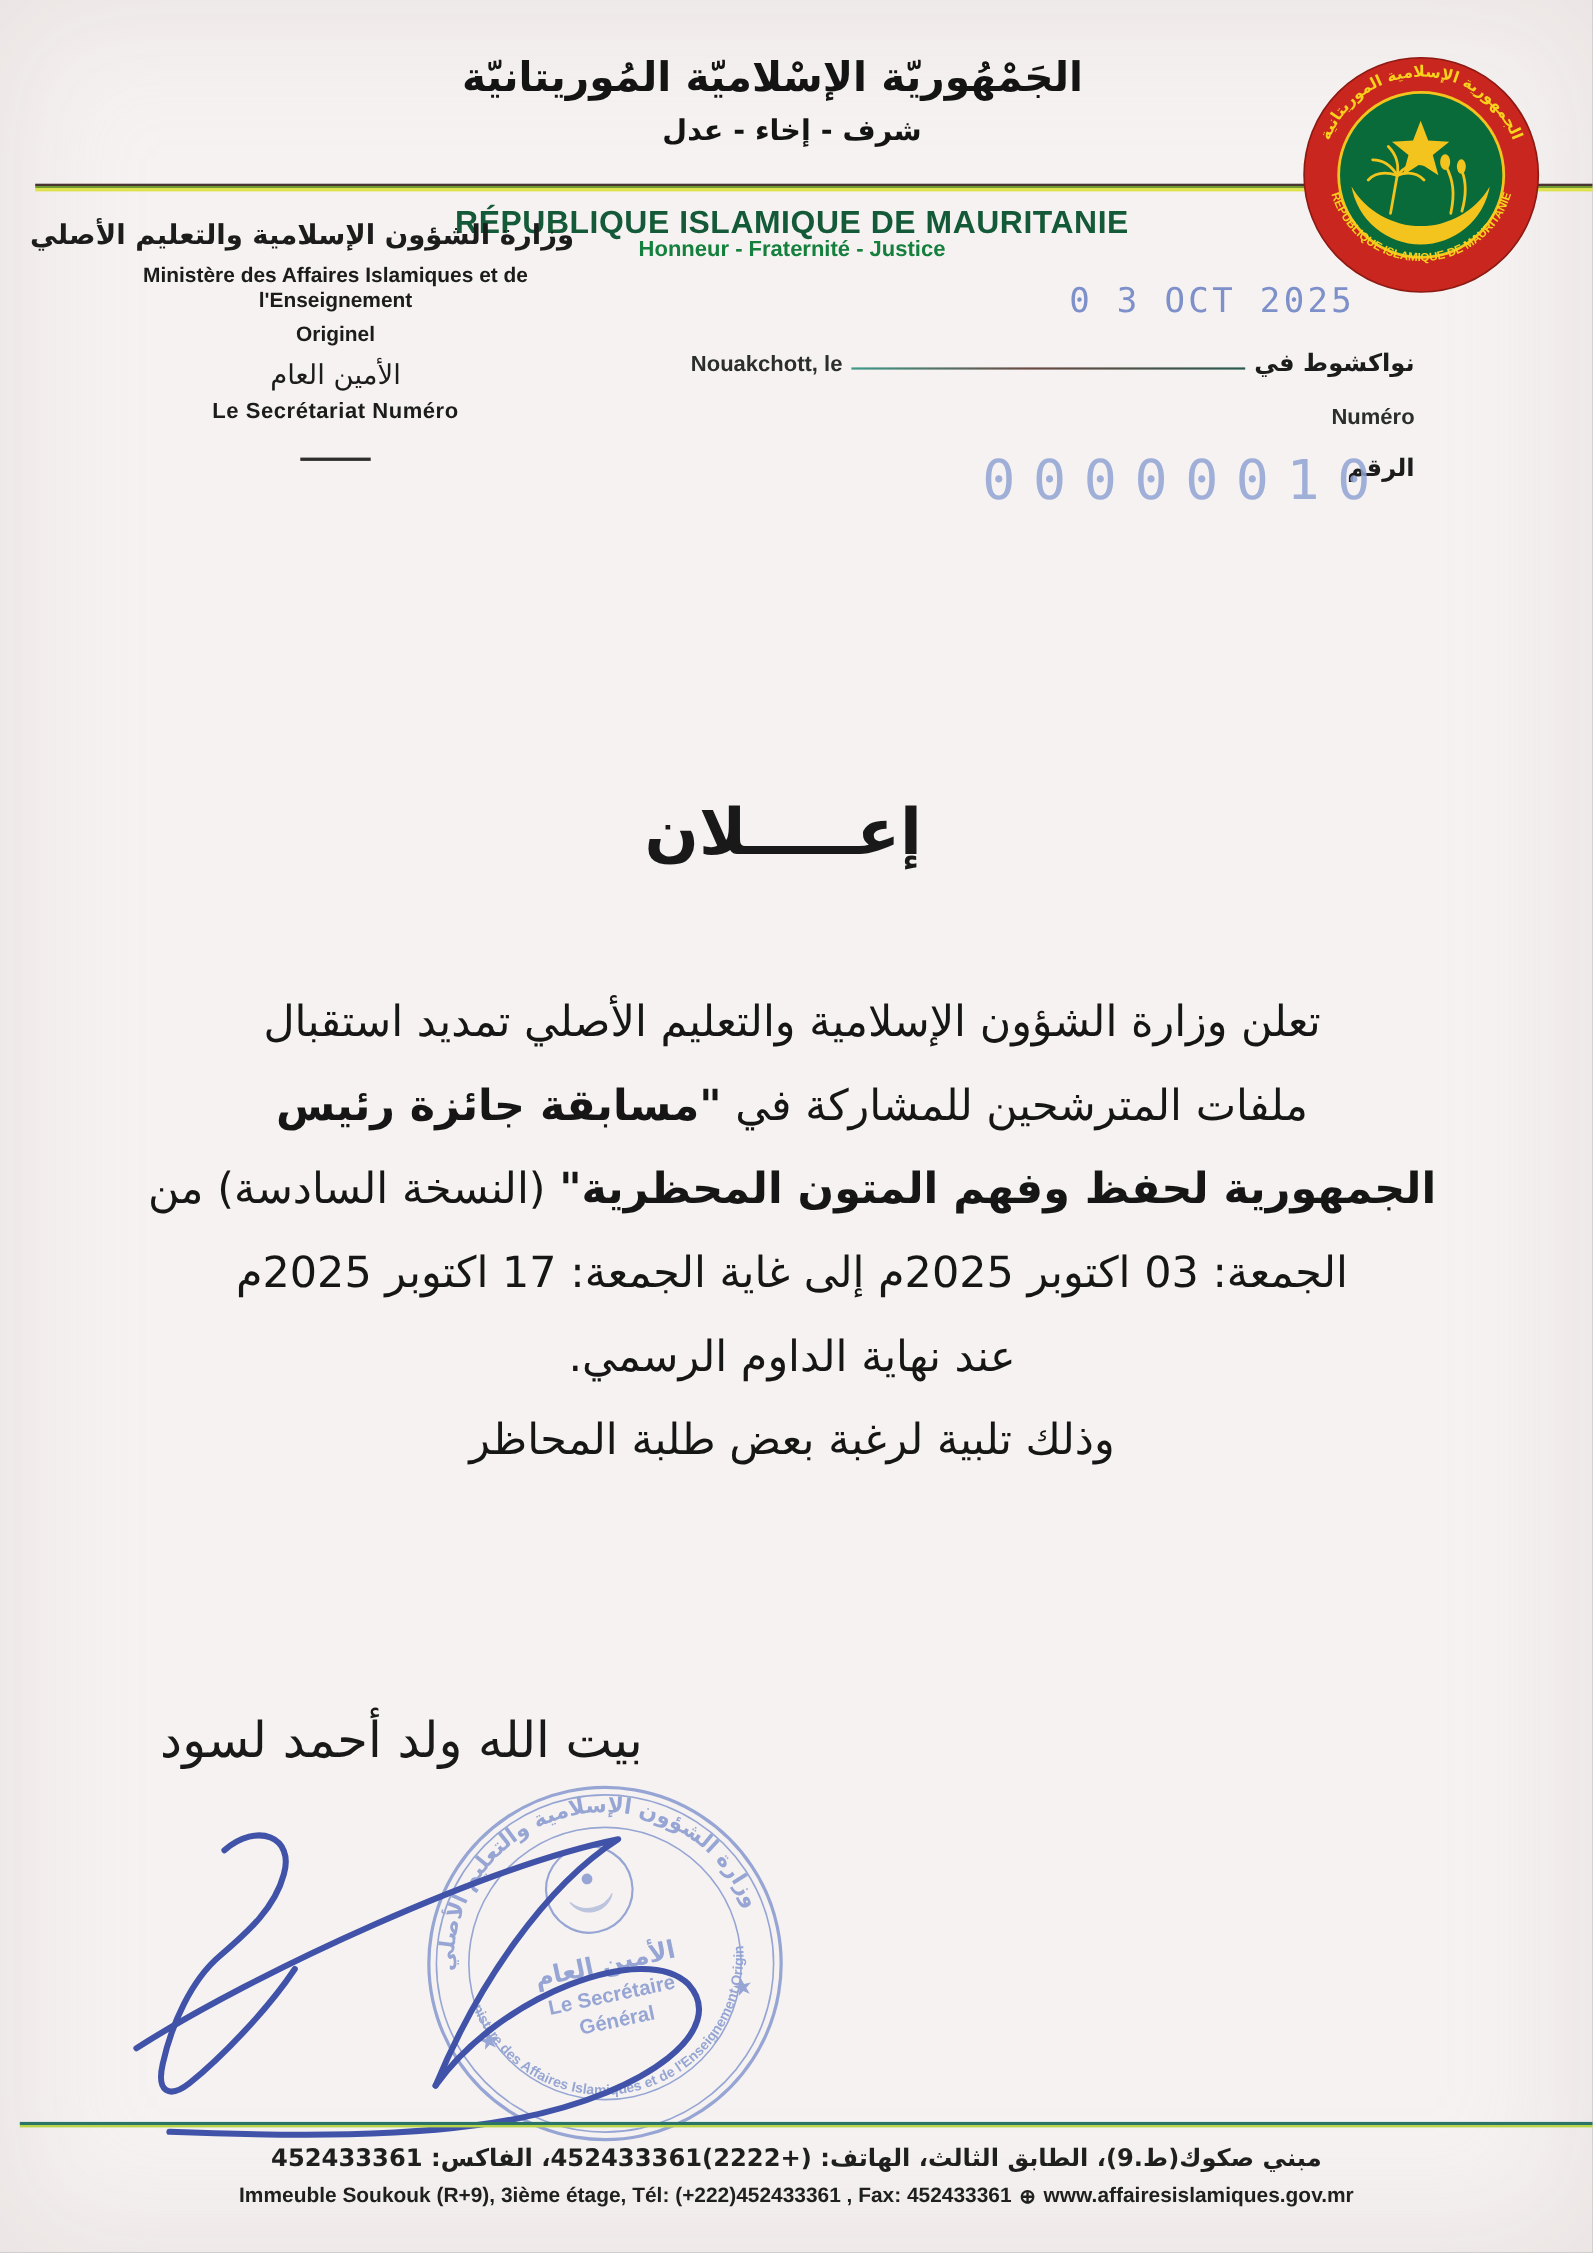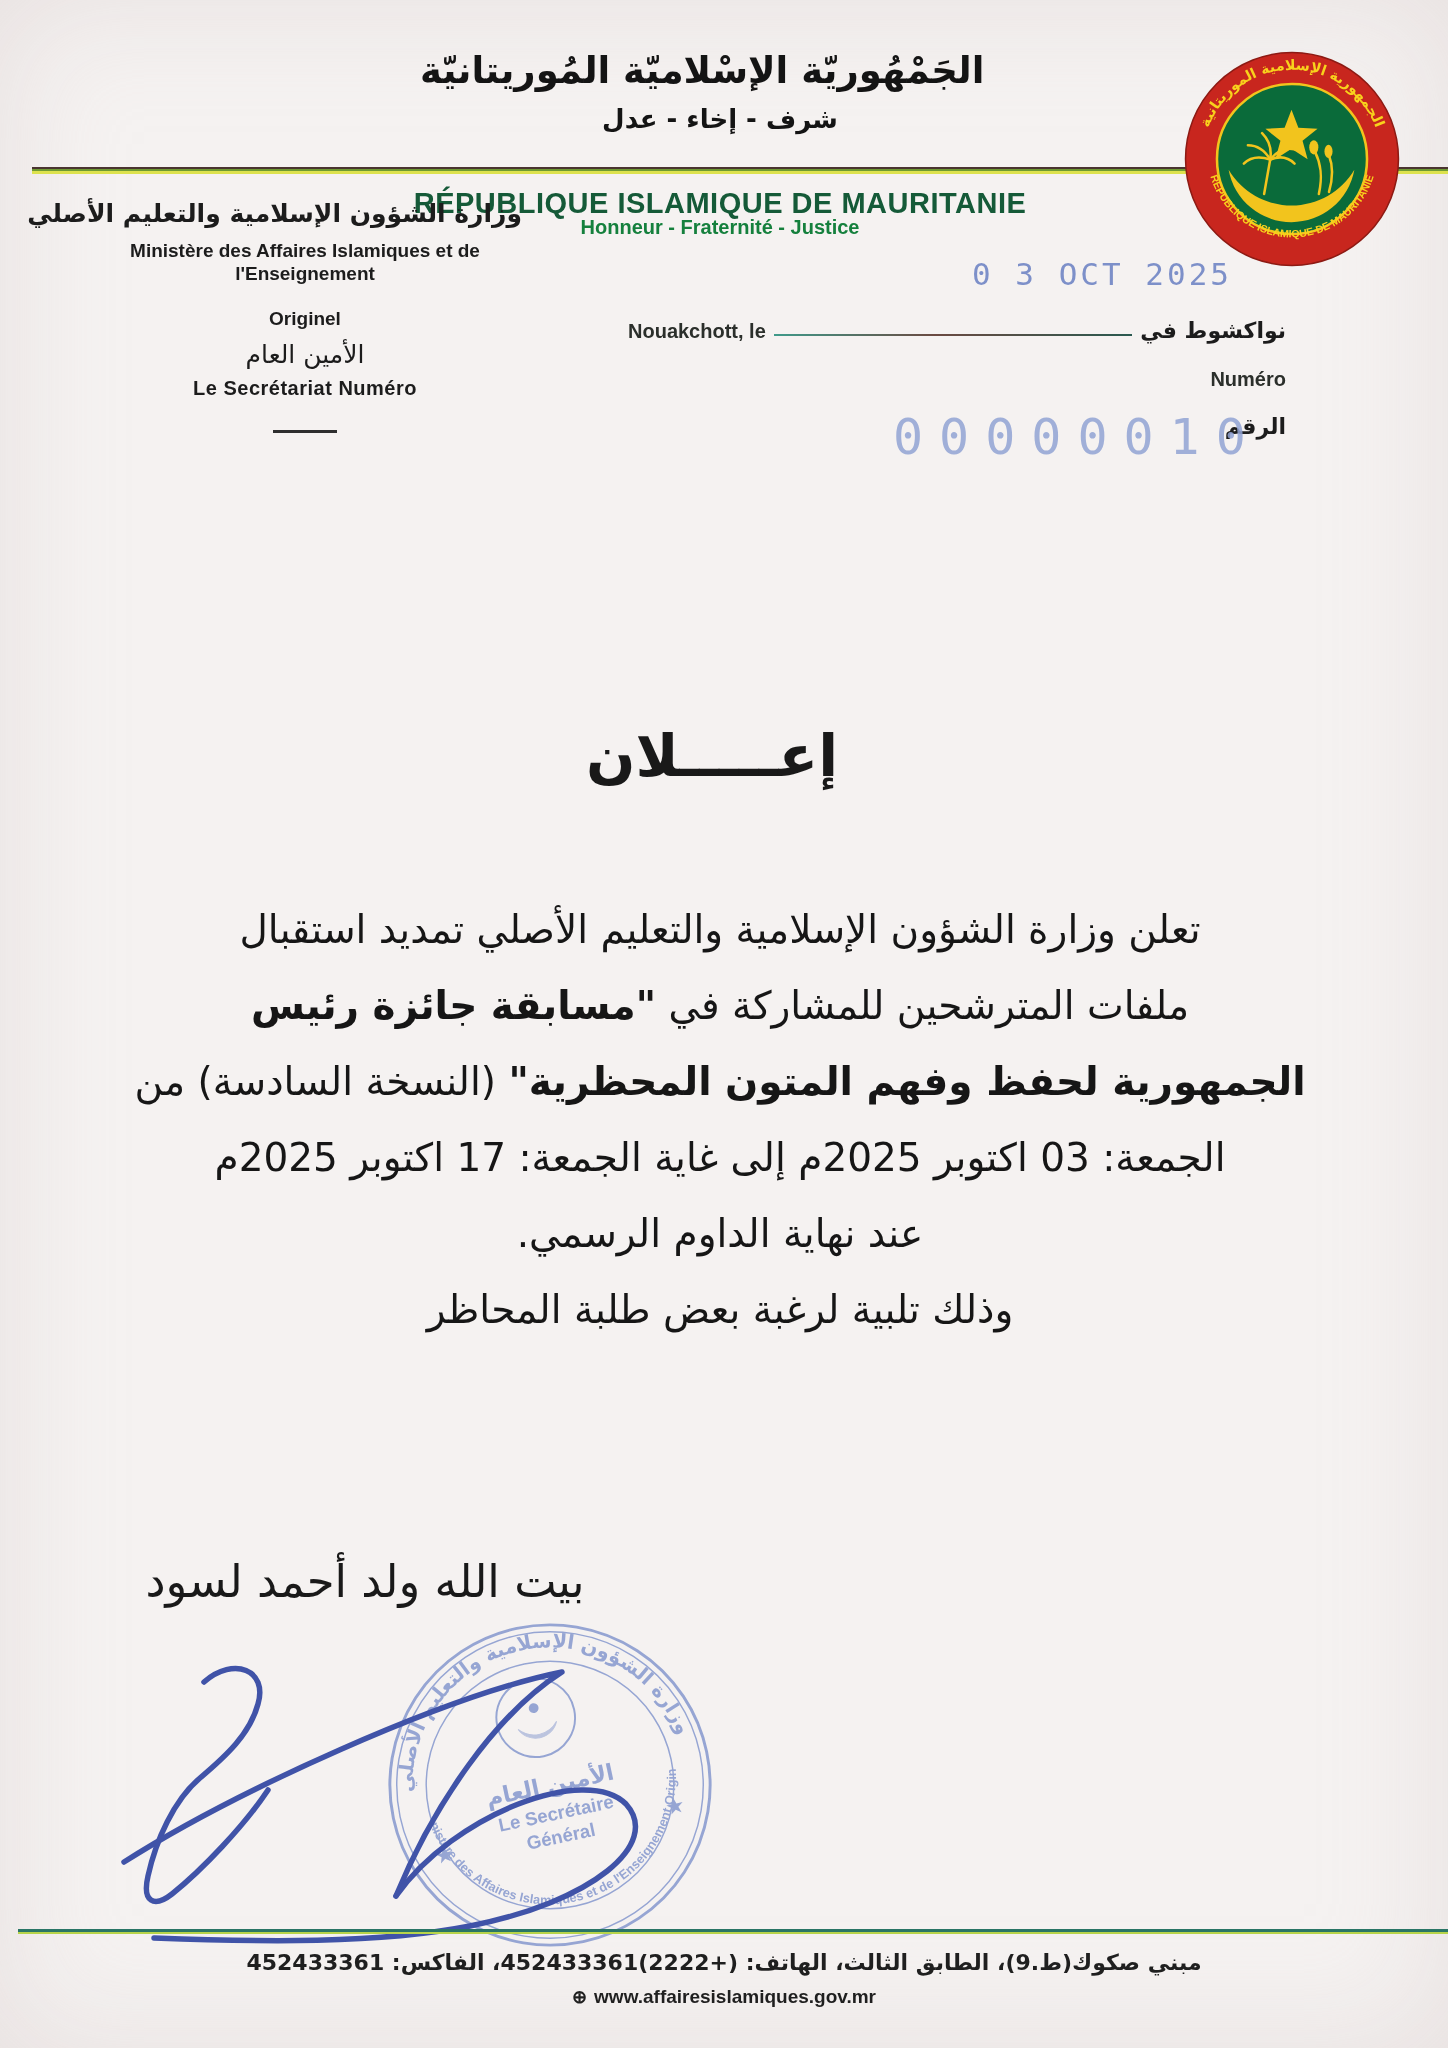--- a/index.html
+++ b/index.html
@@ -26,21 +26,21 @@
   .motto-fr{position:absolute;top:216px;left:390px;width:660px;text-align:center;
     font-size:20px;font-weight:bold;color:#15803d;}
 
   
   .seal{position:absolute;top:50px;left:1183px;width:218px;height:218px;}
 
   
   .ministry{position:absolute;top:198px;left:88px;width:434px;text-align:center;color:#1c1c1c;}
   .ministry .m-ar{font-size:25px;font-weight:bold;line-height:1.3;}
   .ministry .m-fr{font-size:19px;font-weight:bold;margin-top:8px;line-height:1.25;}
-  .ministry .m-fr2{font-size:19px;font-weight:bold;margin-top:22px;}
+  .ministry .m-fr2{font-size:19px;font-weight:bold;margin-top:8px;}
   .ministry .sg-ar{font-size:25px;margin-top:10px;}
   .ministry .sg-fr{font-size:20px;font-weight:bold;margin-top:8px;letter-spacing:.5px;}
   .ministry .rule{width:64px;height:3px;background:#2e2e2e;margin:30px auto 0;}
 
   
   .date-stamp{position:absolute;top:256px;left:972px;font-family:"DejaVu Sans Mono",monospace;
     font-size:31px;color:#7186c5;letter-spacing:3px;opacity:.9;}
   .ref-row{position:absolute;left:628px;width:658px;display:flex;align-items:flex-end;gap:8px;}
   .ref-row .lbl-fr{font-size:20px;font-weight:bold;color:#2b2f2b;}
   .ref-row .lbl-ar{font-size:22px;font-weight:bold;color:#1c1c1c;}
@@ -190,17 +190,18 @@
         <path d="M 92 40 C 122 14 156 28 146 62 C 138 92 114 114 88 136 C 62 158 44 198 36 234 C 30 260 42 266 60 252 C 90 228 132 184 156 148"></path>
         <path d="M 12 220 C 122 150 332 54 450 30 C 384 72 322 162 284 254"></path>
         <path d="M 284 254 C 342 172 474 122 514 162 C 550 202 480 260 358 284 C 266 302 148 300 42 296"></path>
       </g>
     </svg>
   </div>
 
   <div class="footer-line" data-interactable="false"></div>
   <div class="footer-ar ar nowrap" data-interactable="false">مبني صكوك(ط.9)، الطابق الثالث، الهاتف: (+2222)452433361، الفاكس: 452433361</div>
   <div class="footer-fr" data-interactable="false">
+    <span data-interactable="false">Immeuble Soukouk (R+9), 3ième étage, Tél: (+222)452433361 , Fax: 452433361</span>
     <span class="globe" data-interactable="false">⊕</span>
     <span data-interactable="false">www.affairesislamiques.gov.mr</span>
   </div>
 
 </div>
 
 </body></html>

